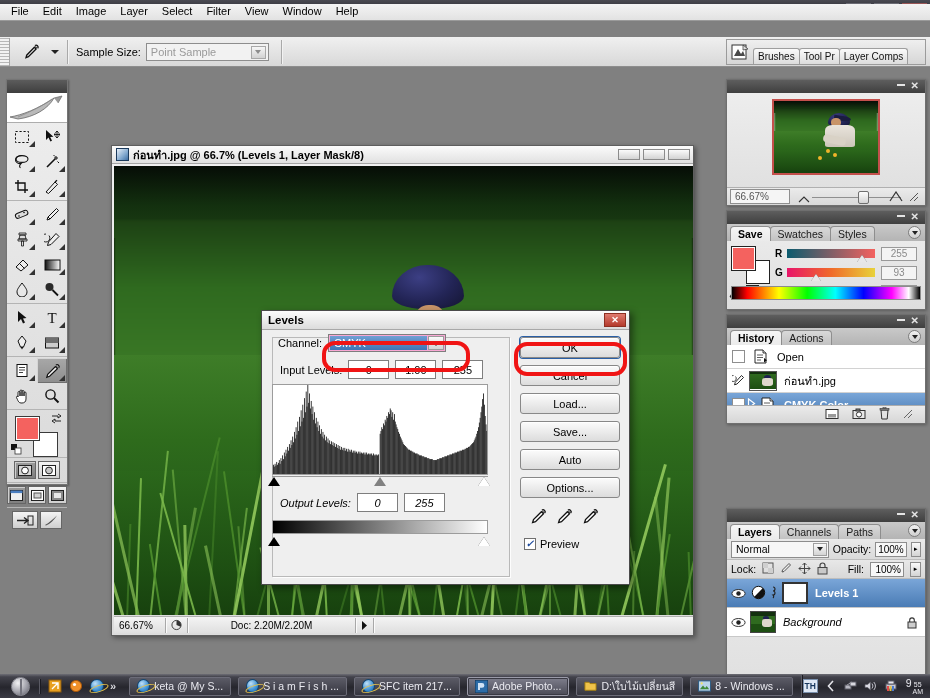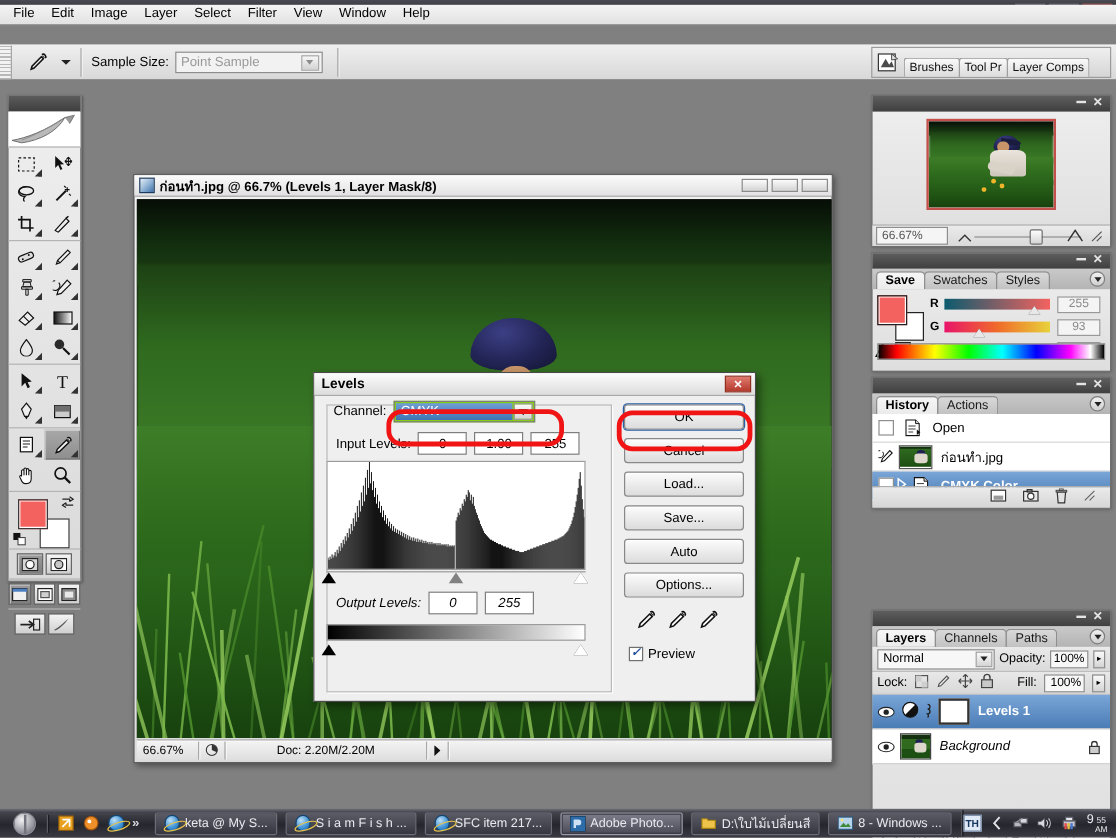--- a/index.html
+++ b/index.html
@@ -176,21 +176,21 @@
   #lv-title span{ font-size:11.5px; font-weight:bold;}
   #lv-close{ position:absolute; right:3px; top:2px; width:22px;height:14px;
     background:linear-gradient(to bottom,#e07a6f,#b43a2c); border:1px solid #8e2f22;
     color:#fff; font-size:9px; font-weight:bold; display:flex;align-items:center;justify-content:center;}
   #lv-body{ position:absolute; left:0; top:19px; width:369px; height:256px;}
   #lv-group{ position:absolute; left:10px; top:7px; width:238px; height:240px;
     border:1px solid #b9b9b9; box-shadow:1px 1px 0 #fdfdfd;}
   .lv-lbl{ font-size:11px; color:#000;}
   #ch-row{ position:absolute; left:16px; top:4px; display:flex; align-items:center; }
   #ch-select{
-    width:118px; height:18px; border:1px solid #7e7e7e; background:#84cc16;
+    width:118px; height:18px; border:1px solid #7e7e7e; background:#f9a8d4;
     display:flex; align-items:center; position:relative; margin-left:6px;
   }
   #ch-select .val{ background:#4a7ebb; color:#fff; font-size:11px; padding:1px 4px; margin:1px 0 1px 1px; width:97px;
     background:linear-gradient(to bottom,#6f9fd4,#3f74b4);}
   #ch-select .arr{ position:absolute; right:1px; top:1px; width:16px;height:14px;
     background:linear-gradient(to bottom,#fafafa,#d4d4d4); border:1px solid #9c9c9c;
     display:flex;align-items:center;justify-content:center;}
   #ch-select .arr i{ width:0;height:0;border-left:4px solid transparent;border-right:4px solid transparent;
     border-top:5px solid #111;}
   #in-row{ position:absolute; left:18px; top:30px; display:flex; align-items:center; gap:6px;}

